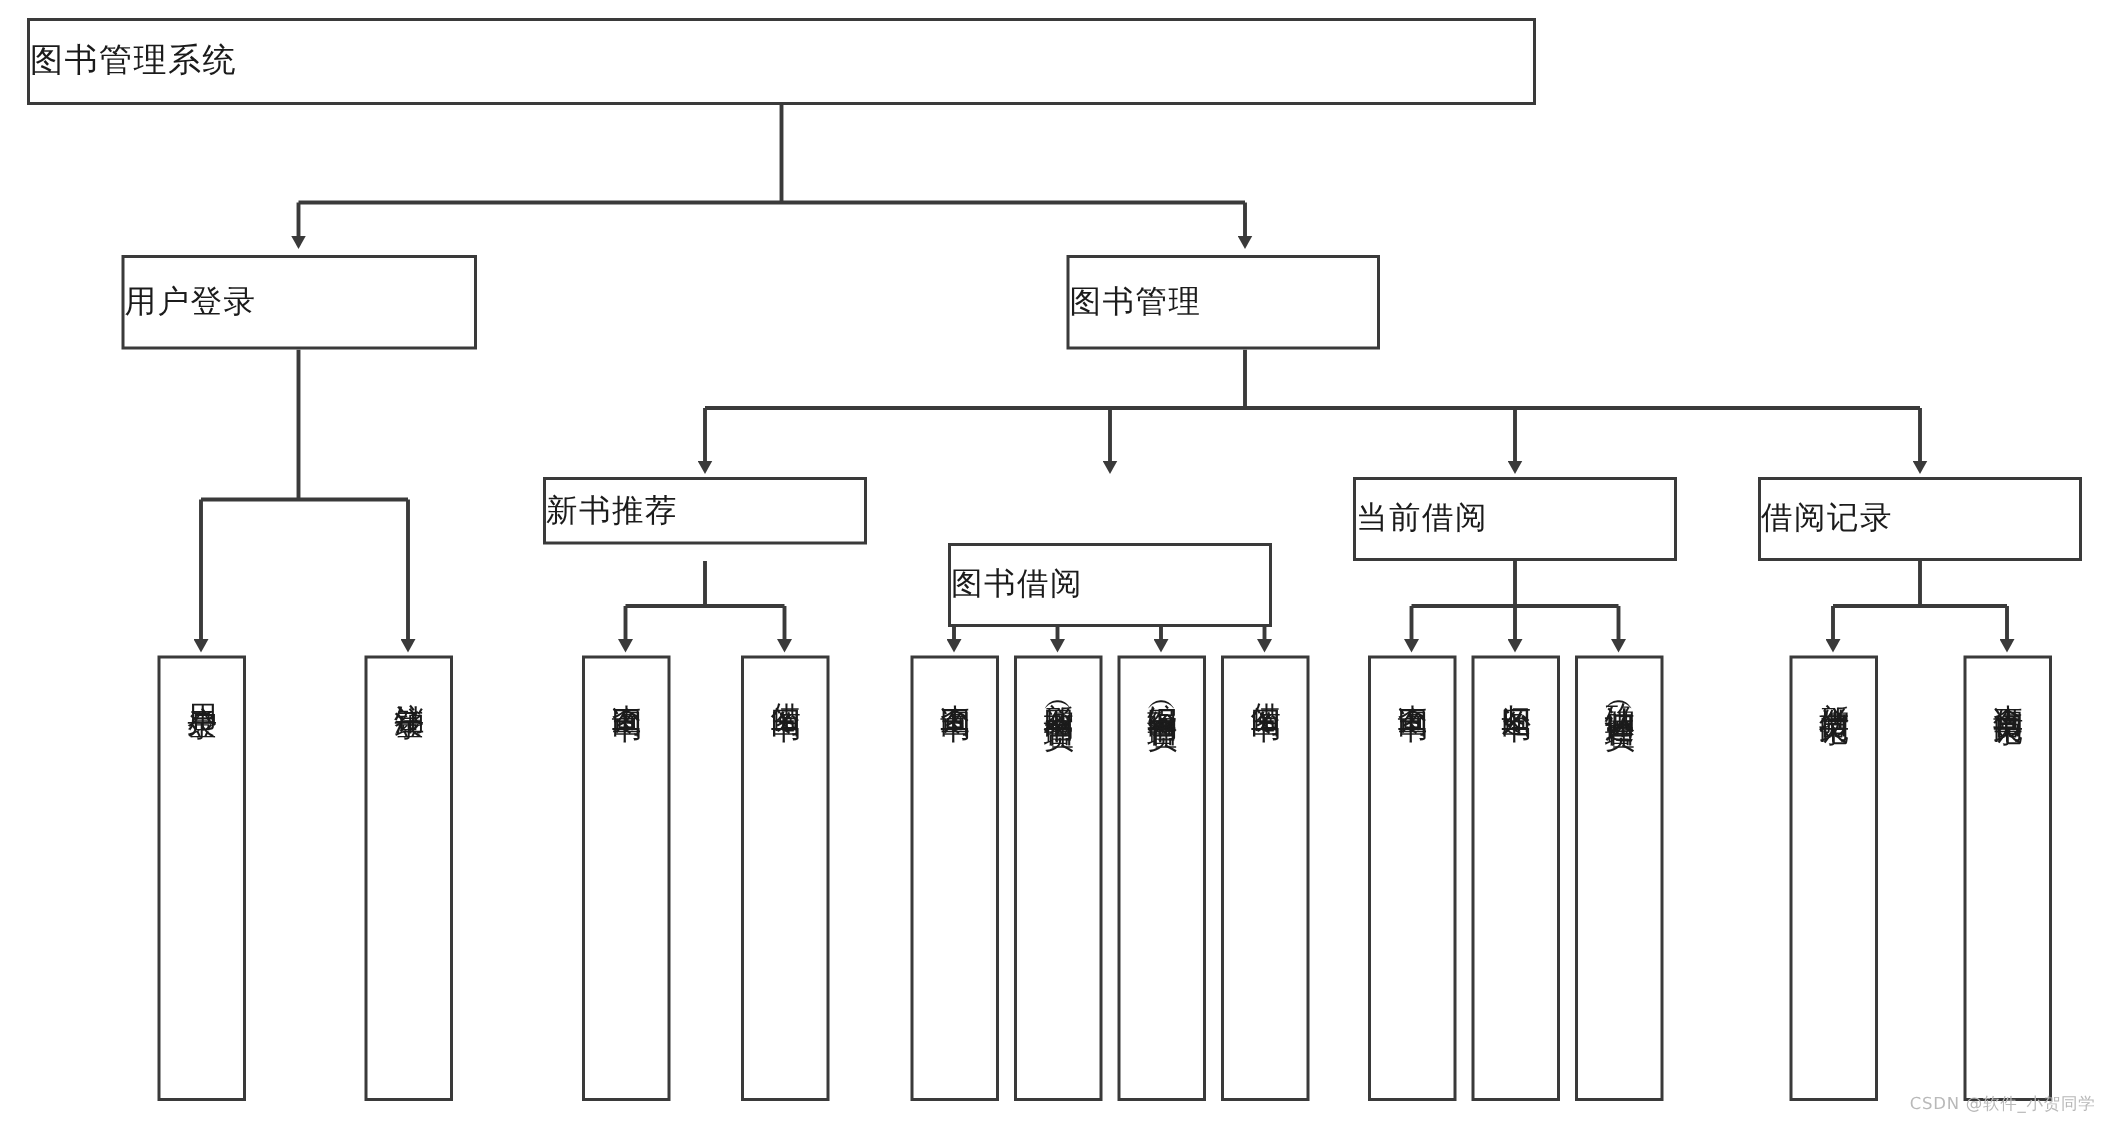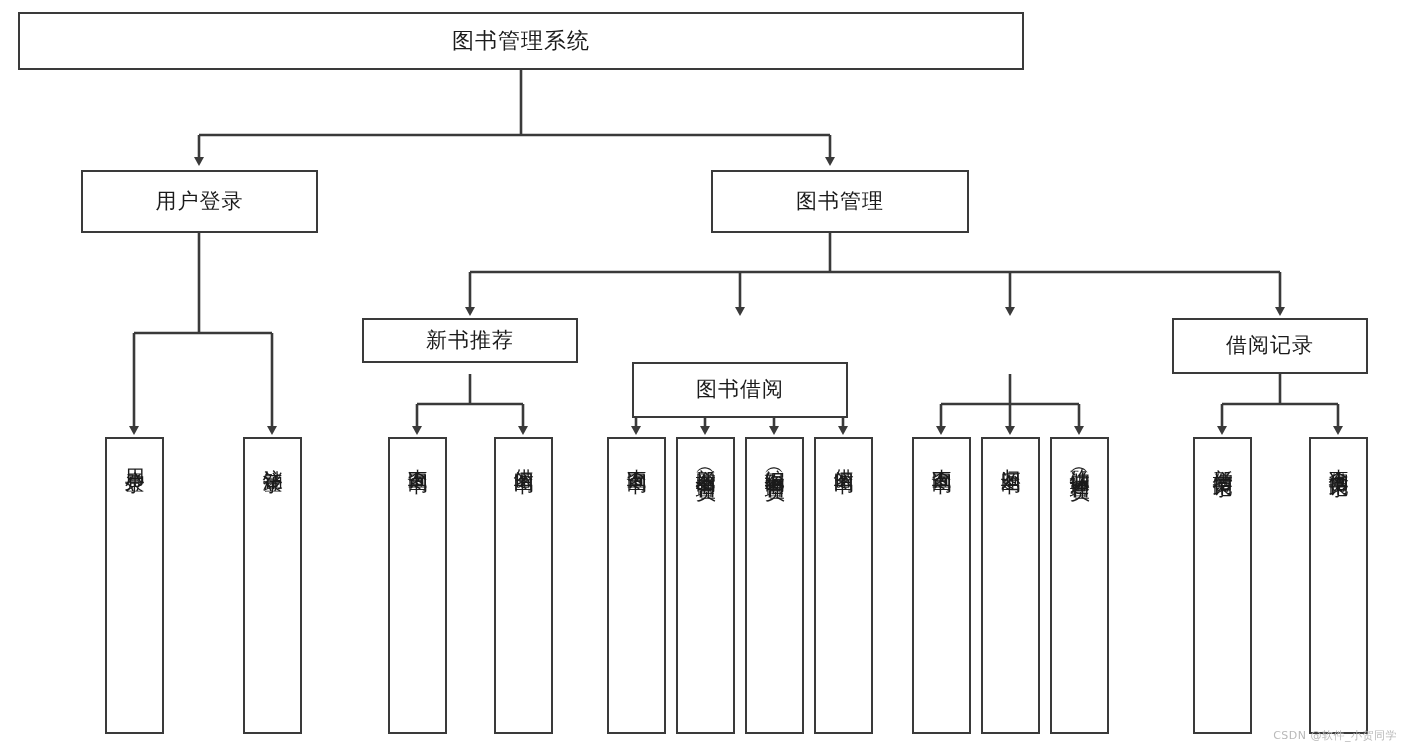--- a/index.html
+++ b/index.html
@@ -26,21 +26,20 @@
     height: 747px;
     pointer-events: none;
   }
   .node {
     position: absolute;
     box-sizing: border-box;
     background: #ffffff;
     border: 2px solid #3a3a3a;
     display: flex;
     align-items: center;
-    justify-content: center;
     color: #1b1b1b;
   }
   .node.horizontal {
     font-size: 21px;
     letter-spacing: 1px;
     line-height: 1.1;
   }
   .node.root {
     font-size: 22px;
   }
@@ -125,34 +124,37 @@
   </svg>
 
   <div class="node horizontal root" style="left:18px; top:12px; width:1006px; height:58px;">
     <span>图书管理系统</span>
   </div>
 
   <div class="node horizontal" style="left:81px; top:170px; width:237px; height:63px;">
     <span>用户登录</span>
   </div>
 
-  <div class="node horizontal" style="left:711px; top:170px; width:258px; height:63px;font-family:Liberation Serif, serif;">
+  <div class="node horizontal" style="left:711px; top:170px; width:209px; height:63px;font-family:Liberation Serif, serif;">
     <span>图书管理</span>
   </div>
 
   <div class="node horizontal" style="left:362px; top:318px; width:216px; height:45px;">
     <span>新书推荐</span>
   </div>
 
   <div class="node horizontal" style="left:632px; top:318px; width:216px; height:56px;margin-top:44px;">
     <span>图书借阅</span>
   </div>
 
-
-  <div class="node horizontal" style="left:1172px; top:318px; width:196px; height:56px;">
+  <div class="node horizontal" style="left:902px; top:318px; width:216px; height:56px;">
+    <span>当前借阅</span>
+  </div>
+
+  <div class="node horizontal" style="left:1172px; top:318px; width:216px; height:56px;">
     <span>借阅记录</span>
   </div>
 
   <div class="node leaf" style="left:105px; top:437px; width:59px; height:297px;">
     <span class="leaf-text">用户登录</span>
   </div>
 
   <div class="node leaf" style="left:243px; top:437px; width:59px; height:297px;">
     <span class="leaf-text">注销登录</span>
   </div>

